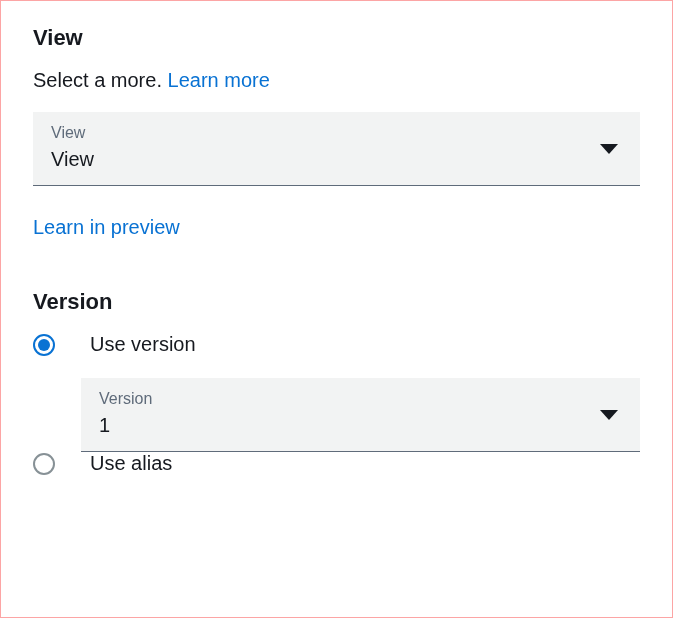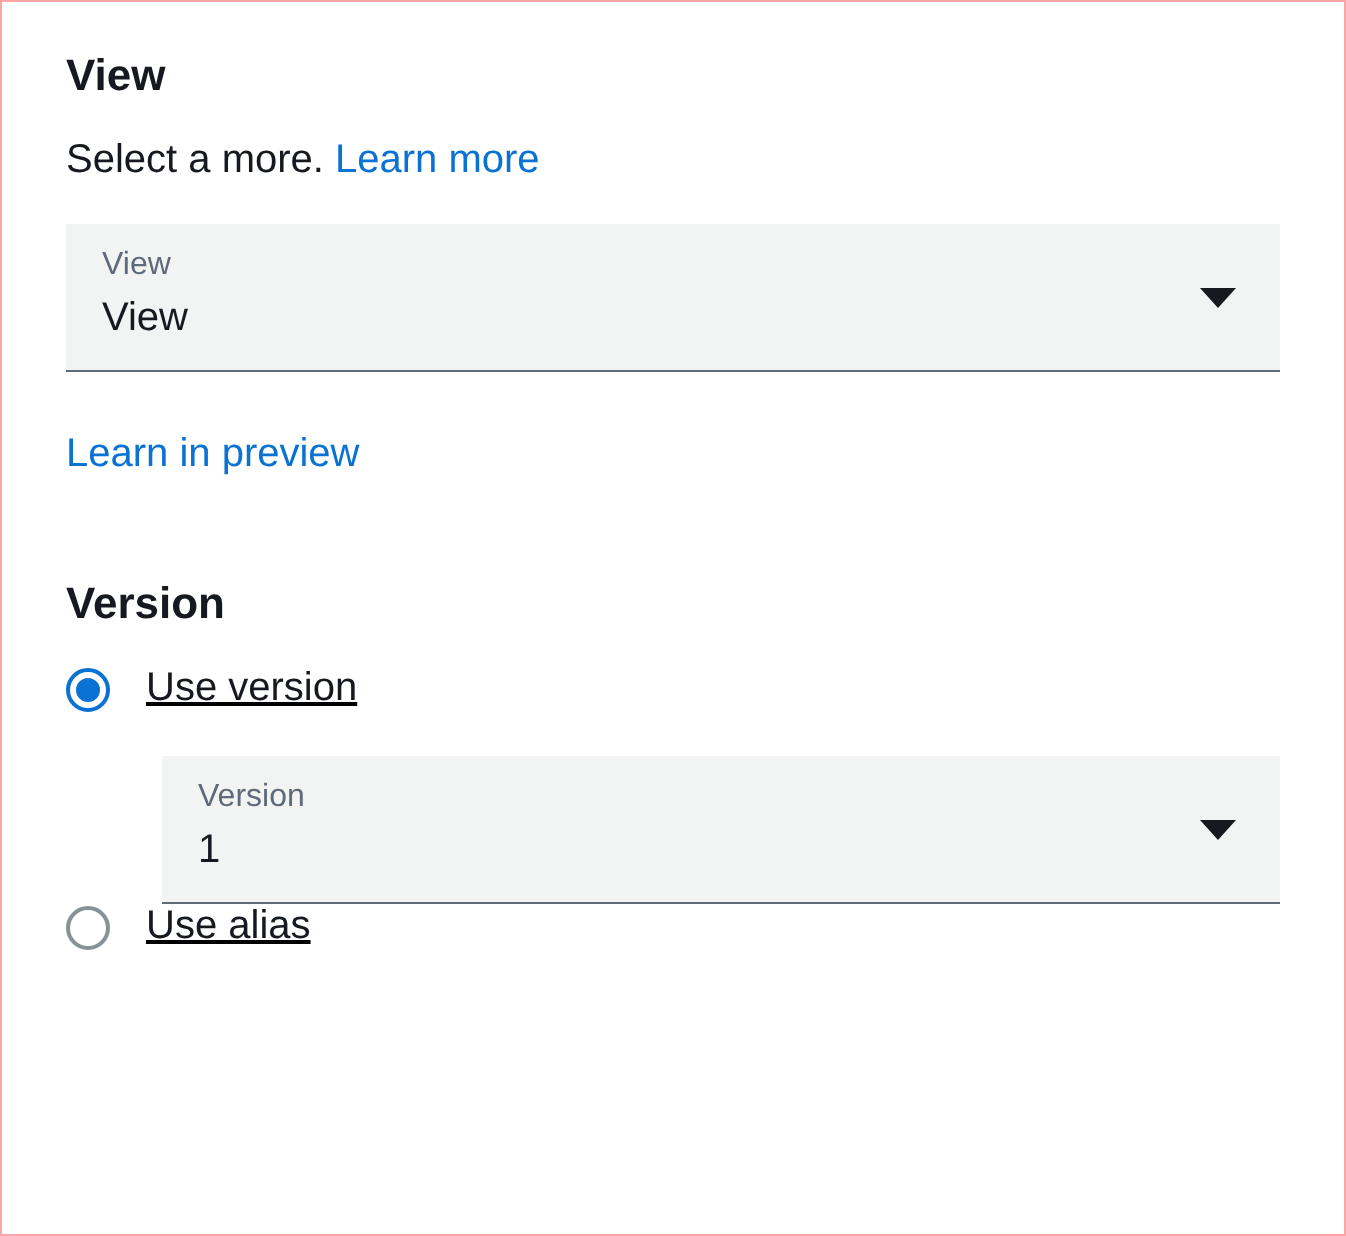--- a/index.html
+++ b/index.html
@@ -65,22 +65,21 @@
       border-right: 9px solid transparent;
       border-top: 10px solid #16191f;
     }
     .preview-link-wrap {
       margin-top: 30px;
       margin-bottom: 50px;
     }
     .radio-row {
       display: flex;
       align-items: center;
-      gap: 18px;
-      text-decoration: underline;
+      gap: 35px;
     }
     .radio-outer {
       width: 22px;
       height: 22px;
       border: 2px solid #879196;
       border-radius: 50%;
       display: flex;
       align-items: center;
       justify-content: center;
       flex-shrink: 0;

